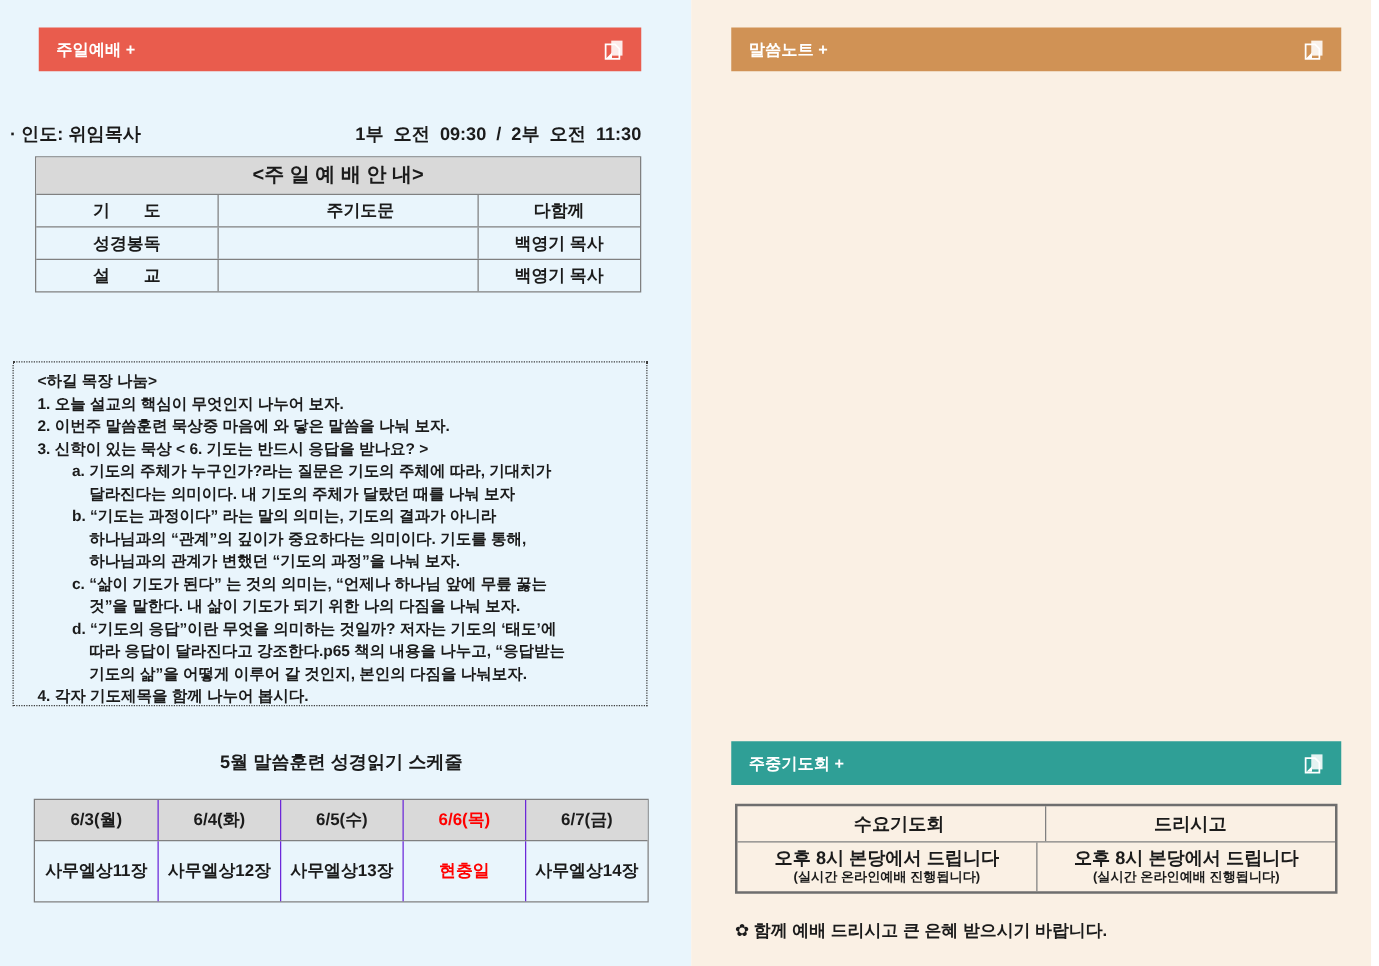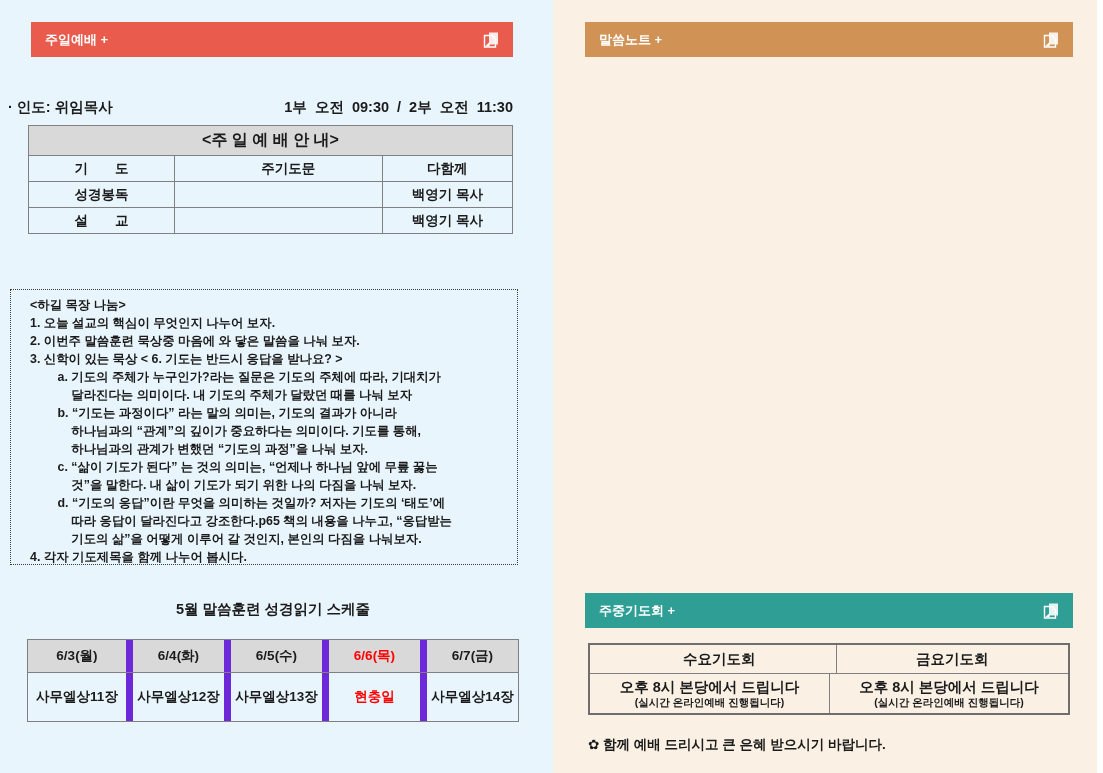--- a/index.html
+++ b/index.html
@@ -59,21 +59,21 @@
     text-align:center; font-size:14.5px;
   }
   .t2 { position:absolute; left:27px; top:639px; width:492px; border:1px solid #808080; }
   .t2 .row { display:flex; }
   .t2 .hrow { height:32px; background:#d9d9d9; }
   .t2 .brow { height:49px; border-top:1px solid #808080; }
   .t2 .cell {
     width:20%; display:flex; align-items:center; justify-content:center;
     font-size:13.5px; height:100%;
   }
-  .t2 .cell + .cell { border-left:7px solid #6d28d9;text-align:right; }
+  .t2 .cell + .cell { border-left:1px solid #6d28d9;text-align:right; }
   .red-text { color:#ff0000; }
 
   
   .t3 { position:absolute; left:35px; top:643px; width:482px; border:2px solid #6e6e6e; }
   .t3 .row { display:flex; }
   .t3 .hrow { height:28px;margin-left:13px; }
   .t3 .brow { height:40px; border-top:1px solid #808080; }
   .t3 .cell {
     width:50%; display:flex; flex-direction:column; align-items:center; justify-content:center;
     height:100%;
@@ -179,21 +179,21 @@
     <svg class="copy-icon" viewBox="0 0 20 20">
       <rect x="8" y="2.5" width="9" height="12" fill="rgba(255,255,255,0.88)"></rect>
       <path d="M3.5 5.5 H11 L14.5 9 V17 H3.5 Z" fill="none" stroke="#ffffff" stroke-width="1.4"></path>
       <path d="M4.2 16.3 L8.6 11.9 V16.3 Z" fill="#ffffff"></path>
     </svg>
   </div>
 
   <div class="t3">
     <div class="row hrow">
       <div class="cell">수요기도회</div>
-      <div class="cell">금요기도회</div>
+      <div class="cell">드리시고</div>
     </div>
     <div class="row brow">
       <div class="cell">
         <span class="time">오후 8시 본당에서 드립니다</span>
         <span class="sub">(실시간 온라인예배 진행됩니다)</span>
       </div>
       <div class="cell">
         <span class="time">오후 8시 본당에서 드립니다</span>
         <span class="sub">(실시간 온라인예배 진행됩니다)</span>
       </div>

